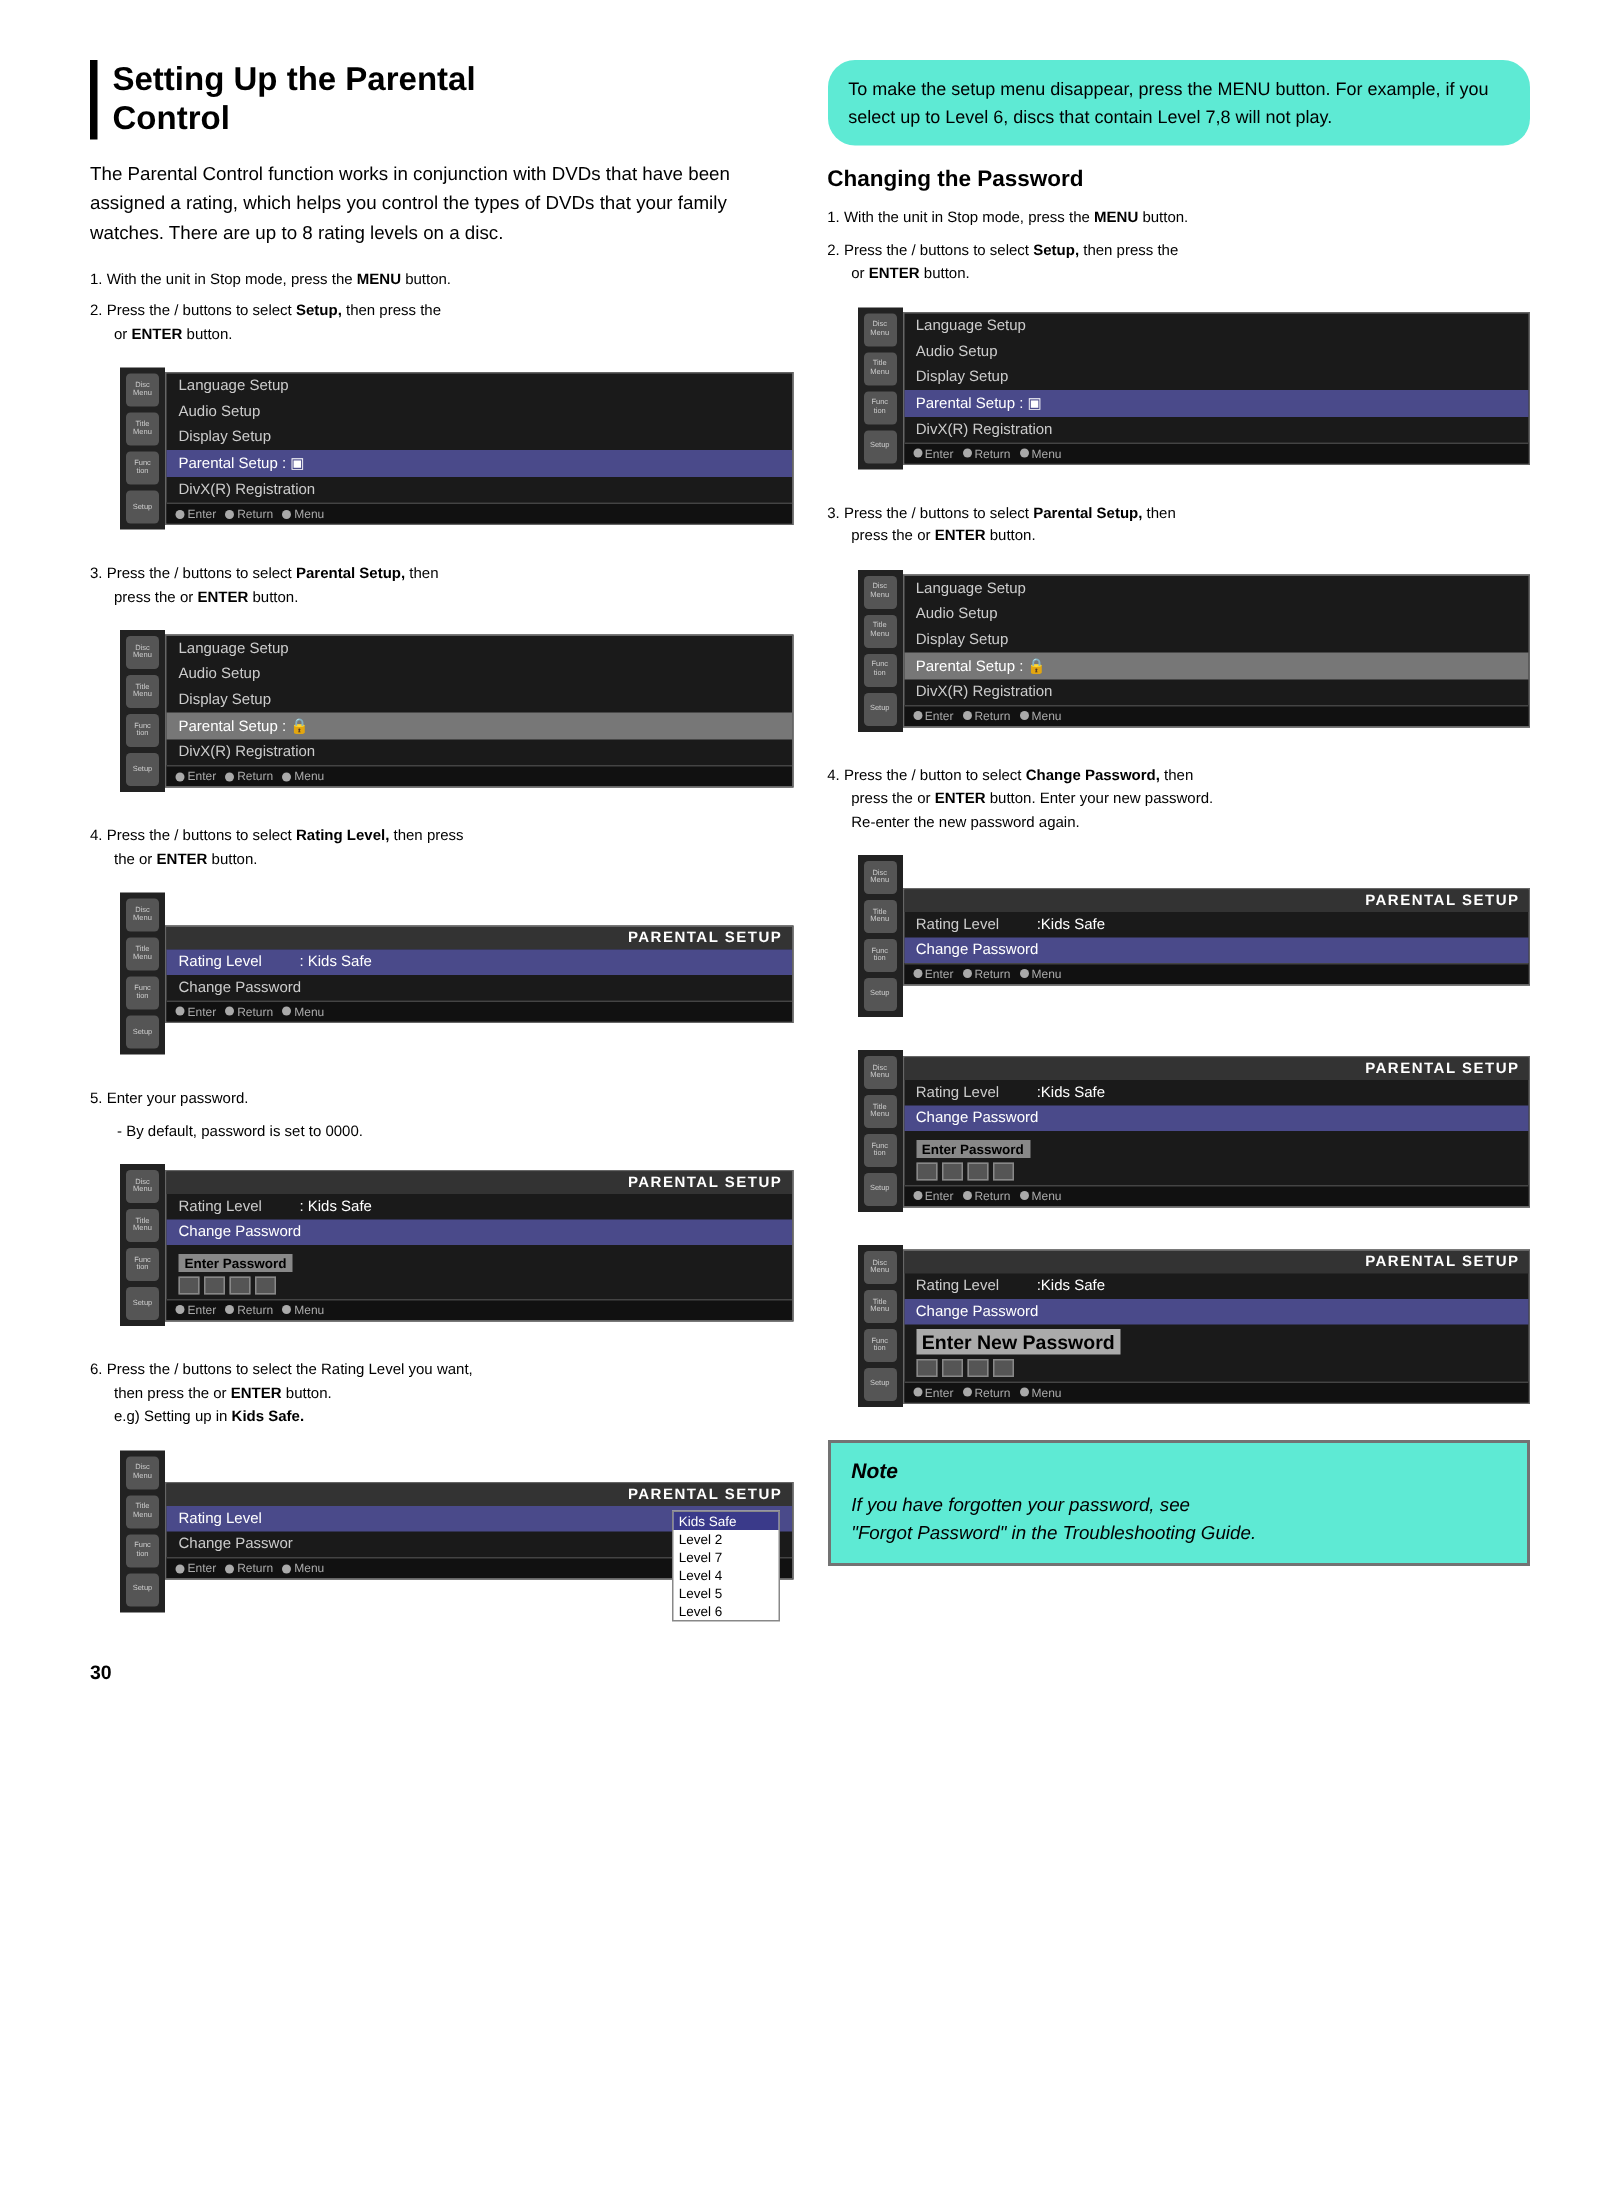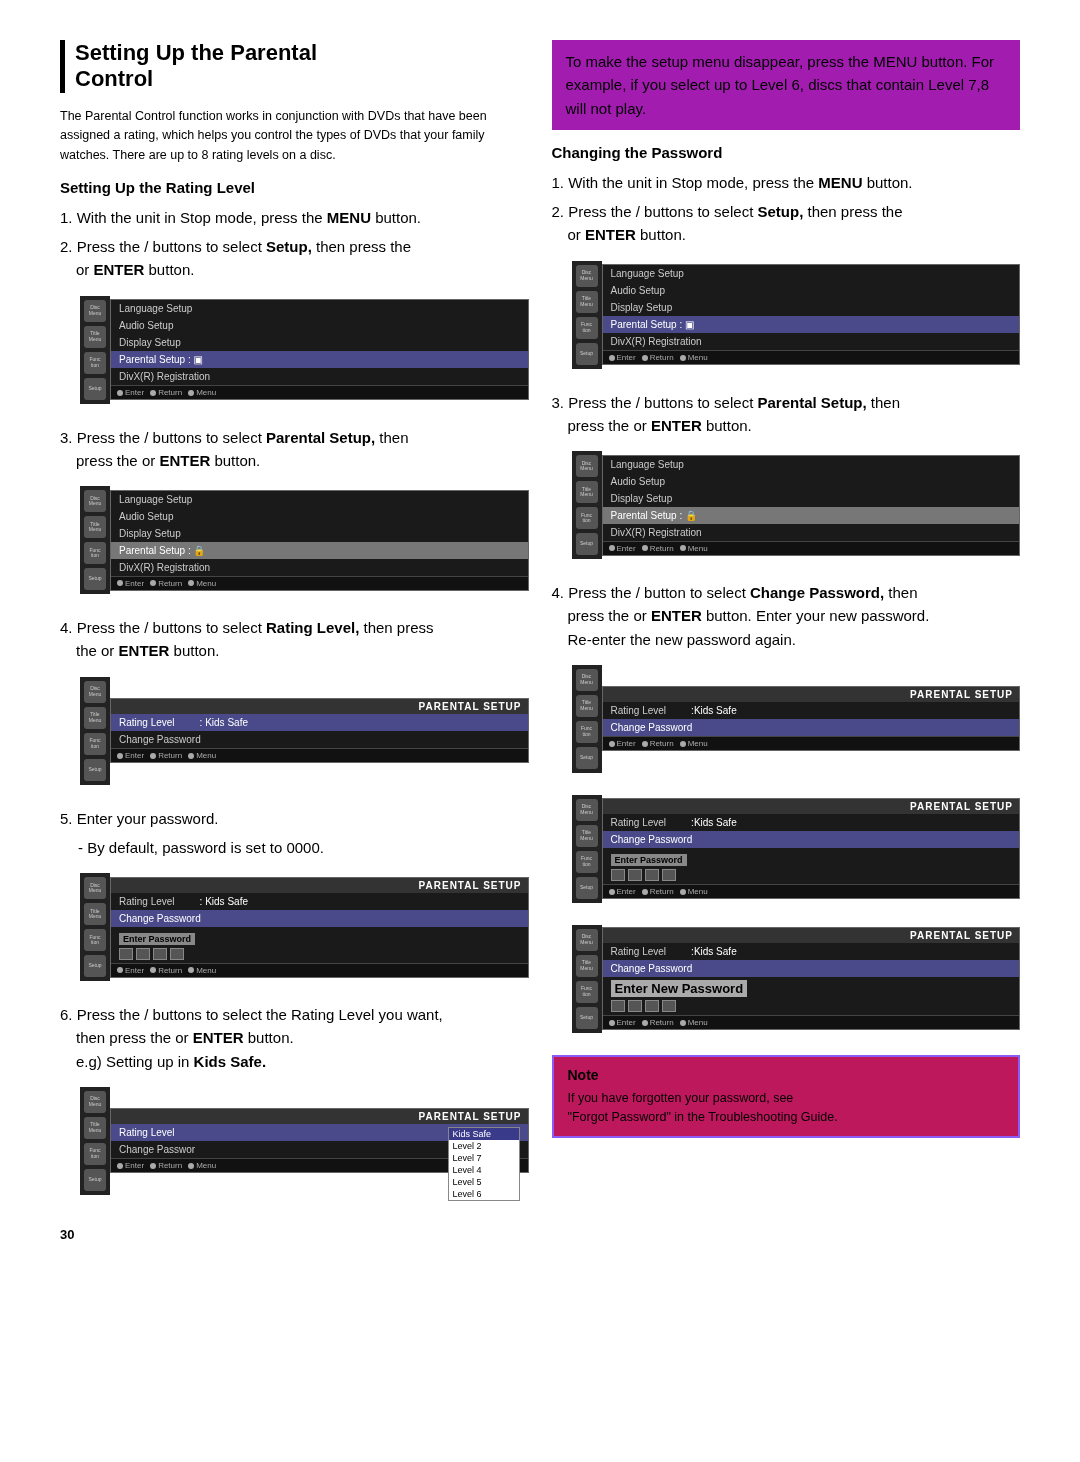--- a/index.html
+++ b/index.html
@@ -51,51 +51,53 @@
       margin-bottom: 14px;
     }
 
     b { font-weight: 900; }
 
     .step-block {
       margin-bottom: 14px;
     }
 
     .step-text {
-      font-size: 15px;
+      font-size: 10px;
       line-height: 1.55;
       margin-bottom: 6px;
     }
 
     
     .note-box {
-      border: 2px solid #8b5cf6;
+      border: 2px solid #737373;
       padding: 10px 14px;
       margin-top: 10px;
-      background: #be185d;
+      background: #5eead4;
+      font-style: italic;
     }
 
     .note-title {
       font-size: 14px;
       font-weight: 900;
       margin-bottom: 6px;
     }
 
     .note-text {
       font-size: 12.5px;
       line-height: 1.5;
     }
 
     
     .info-box {
-      background: #a21caf;
+      background: #5eead4;
       padding: 10px 14px;
       margin-bottom: 14px;
-      font-size: 15px;
+      font-size: 12px;
       line-height: 1.55;
+      border-radius: 18px;
     }
 
     .page-number {
       margin-top: 32px;
       font-size: 13px;
       font-weight: bold;
     }
 
     
     .slash-icon {
@@ -190,21 +192,20 @@
 
   <div class="left-column">
 
     <h1 class="main-title">
       <span>Setting Up the Parental</span><br>
       <span>Control</span>
     </h1>
 
     <p class="intro-text">The Parental Control function works in conjunction with DVDs that have been assigned a rating, which helps you control the types of DVDs that your family watches. There are up to 8 rating levels on a disc.</p>
 
-    <h2 class="section-title">Setting Up the Rating Level</h2>
 
     <div class="step-block">
       <p class="step-text">
         <span>1. With the unit in Stop mode, press the</span> <b>MENU</b> <span>button.</span>
       </p>
       <p class="step-text">
         <span>2. Press the</span> <span class="slash-icon">/</span> <span>buttons to select</span> <b>Setup,</b> <span>then press the</span><br>
         <span class="step-indent"><span>or</span> <b>ENTER</b> <span>button.</span></span>
       </p>
     </div>

